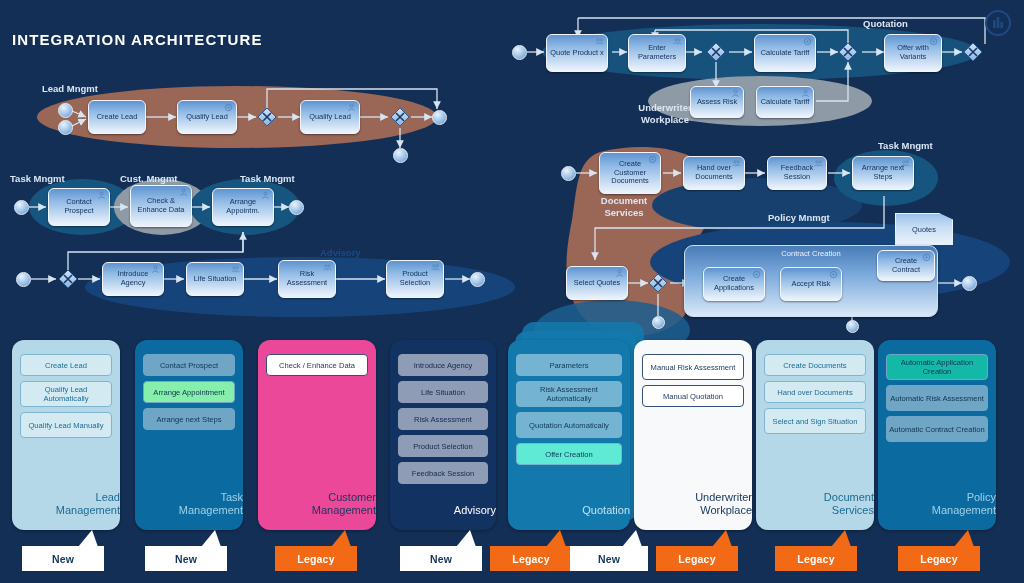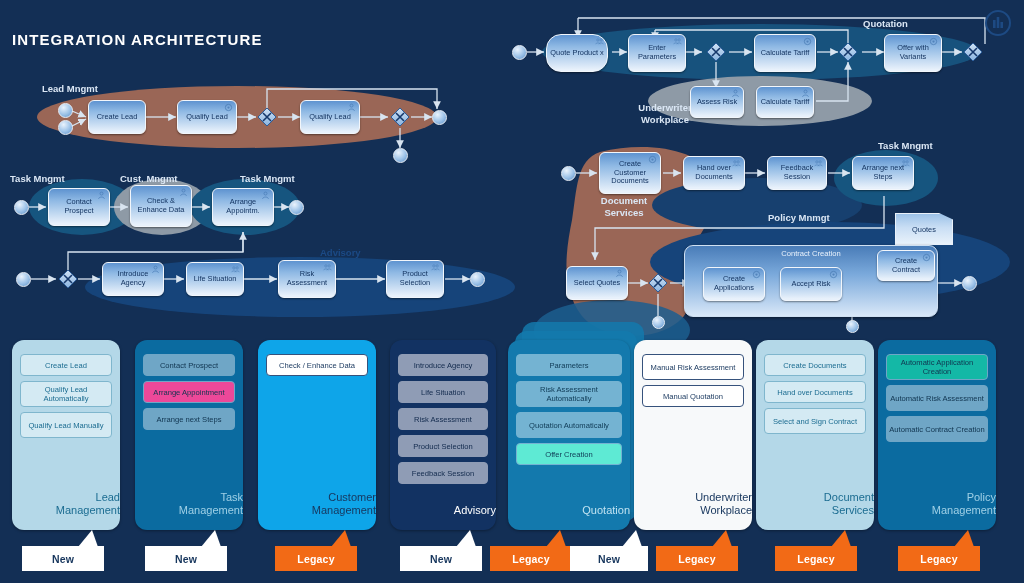--- a/index.html
+++ b/index.html
@@ -353,21 +353,21 @@
   <div class="task" style="left:386px;top:260px;width:58px;height:38px;">
     <span class="tlabel">Product Selection</span>
     <svg class="tico" viewBox="0 0 14 12">
         <circle cx="4.5" cy="3.6" r="1.8" fill="none" stroke="#4a7cb5" stroke-width="1.1"></circle>
         <circle cx="9.5" cy="3.6" r="1.8" fill="none" stroke="#4a7cb5" stroke-width="1.1"></circle>
         <path d="M1 10.2 C1 7.5 8 7.5 8 10.2" fill="none" stroke="#4a7cb5" stroke-width="1.1"></path>
         <path d="M6 10.2 C6 7.5 13 7.5 13 10.2" fill="none" stroke="#4a7cb5" stroke-width="1.1"></path>
       </svg>
   </div>
 
-  <div class="task" style="left:546px;top:34px;width:62px;height:38px;border-radius:15px;">
+  <div class="task" style="left:546px;top:34px;width:62px;height:38px;">
     <span class="tlabel">Quote Product x</span>
     <svg class="tico" viewBox="0 0 14 12">
         <circle cx="4.5" cy="3.6" r="1.8" fill="none" stroke="#4a7cb5" stroke-width="1.1"></circle>
         <circle cx="9.5" cy="3.6" r="1.8" fill="none" stroke="#4a7cb5" stroke-width="1.1"></circle>
         <path d="M1 10.2 C1 7.5 8 7.5 8 10.2" fill="none" stroke="#4a7cb5" stroke-width="1.1"></path>
         <path d="M6 10.2 C6 7.5 13 7.5 13 10.2" fill="none" stroke="#4a7cb5" stroke-width="1.1"></path>
       </svg>
   </div>
   <div class="task" style="left:628px;top:34px;width:58px;height:38px;">
     <span class="tlabel">Enter Parameters</span>
@@ -491,25 +491,25 @@
 
   <div id="cards">
       <div class="card" style="left: 12px; top: 340px; width: 108px; height: 190px; background: rgb(180, 216, 232);">
         <div class="chip" style="top: 14px; height: 22px; background: rgb(212, 234, 243); border: 1px solid rgb(127, 182, 205); color: rgb(27, 108, 145);">Create Lead</div>
         <div class="chip" style="top: 72px; height: 26px; background: rgb(212, 234, 243); border: 1px solid rgb(127, 182, 205); color: rgb(27, 108, 145);">Qualify Lead Manually</div>
         <div class="chip" style="top: 41px; height: 26px; background: rgb(212, 234, 243); border: 1px solid rgb(127, 182, 205); color: rgb(27, 108, 145);">Qualify Lead Automatically</div>
         <div class="card-footer" style="bottom: 14px; color: rgb(27, 108, 145);">Lead<br>Management</div>
       </div>
       <div class="card" style="left: 135px; top: 340px; width: 108px; height: 190px; background: rgb(11, 107, 160);">
         <div class="chip" style="top: 14px; height: 22px; background: rgb(111, 166, 198); border: 1px solid rgb(111, 166, 198); color: rgb(16, 52, 79);">Contact Prospect</div>
-        <div class="chip" style="top: 41px; height: 22px; background: #ec4899; border: 1px solid rgb(111, 166, 198); color: rgb(16, 52, 79);">Arrange Appointment</div>
+        <div class="chip" style="top: 41px; height: 22px; background: #86efac; border: 1px solid rgb(111, 166, 198); color: rgb(16, 52, 79);">Arrange Appointment</div>
         <div class="chip" style="top: 68px; height: 22px; background: rgb(111, 166, 198); border: 1px solid rgb(111, 166, 198); color: rgb(16, 52, 79);">Arrange next Steps</div>
         <div class="card-footer" style="bottom: 14px; color: rgb(159, 208, 230);">Task<br>Management</div>
       </div>
-      <div class="card" style="left: 258px; top: 340px; width: 118px; height: 190px; background: #0ea5e9;">
+      <div class="card" style="left: 258px; top: 340px; width: 118px; height: 190px; background: #ec4899;">
         <div class="chip" style="top: 14px; height: 22px; background: rgb(255, 255, 255); border: 1px solid rgb(54, 82, 124); color: rgb(23, 54, 93);">Check / Enhance Data</div>
         <div class="card-footer" style="bottom: 14px; color: rgb(23, 54, 93);">Customer<br>Management</div>
       </div>
       <div class="card" style="left: 390px; top: 340px; width: 106px; height: 190px; background: rgb(18, 50, 98);">
         <div class="chip" style="top: 14px; height: 22px; background: rgb(143, 156, 181); border: 1px solid rgb(143, 156, 181); color: rgb(18, 42, 77);">Introduce Agency</div>
         <div class="chip" style="top: 41px; height: 22px; background: rgb(143, 156, 181); border: 1px solid rgb(143, 156, 181); color: rgb(18, 42, 77);">Life Situation</div>
         <div class="chip" style="top: 68px; height: 22px; background: rgb(143, 156, 181); border: 1px solid rgb(143, 156, 181); color: rgb(18, 42, 77);">Risk Assessment</div>
         <div class="chip" style="top: 95px; height: 22px; background: rgb(143, 156, 181); border: 1px solid rgb(143, 156, 181); color: rgb(18, 42, 77);">Product Selection</div>
         <div class="chip" style="top: 122px; height: 22px; background: rgb(143, 156, 181); border: 1px solid rgb(143, 156, 181); color: rgb(18, 42, 77);">Feedback Session</div>
         <div class="card-footer" style="bottom: 14px; color: rgb(255, 255, 255);">Advisory</div>
@@ -524,21 +524,21 @@
         <div class="card-footer" style="bottom: 14px; color: rgb(191, 226, 241);">Quotation</div>
       </div>
       <div class="card" style="left: 634px; top: 340px; width: 118px; height: 190px; background: rgb(247, 249, 250);">
         <div class="chip" style="top: 14px; height: 26px; background: rgb(255, 255, 255); border: 1px solid rgb(54, 82, 124); color: rgb(23, 54, 93);">Manual Risk Assessment</div>
         <div class="chip" style="top: 45px; height: 22px; background: rgb(255, 255, 255); border: 1px solid rgb(54, 82, 124); color: rgb(23, 54, 93);">Manual Quotation</div>
         <div class="card-footer" style="bottom: 14px; color: rgb(23, 54, 93);">Underwriter<br>Workplace</div>
       </div>
       <div class="card" style="left: 756px; top: 340px; width: 118px; height: 190px; background: rgb(180, 216, 232);">
         <div class="chip" style="top: 14px; height: 22px; background: rgb(212, 234, 243); border: 1px solid rgb(127, 182, 205); color: rgb(27, 108, 145);">Create Documents</div>
         <div class="chip" style="top: 41px; height: 22px; background: rgb(212, 234, 243); border: 1px solid rgb(127, 182, 205); color: rgb(27, 108, 145);">Hand over Documents</div>
-        <div class="chip" style="top: 68px; height: 26px; background: rgb(212, 234, 243); border: 1px solid rgb(127, 182, 205); color: rgb(27, 108, 145);">Select and Sign Contract</div>
+        <div class="chip" style="top: 68px; height: 26px; background: rgb(212, 234, 243); border: 1px solid rgb(127, 182, 205); color: rgb(27, 108, 145);">Select and Sign Situation</div>
         <div class="card-footer" style="bottom: 14px; color: rgb(27, 108, 145);">Document<br>Services</div>
       </div>
       <div class="card" style="left: 878px; top: 340px; width: 118px; height: 190px; background: rgb(11, 107, 160);">
         <div class="chip" style="top: 14px; height: 26px; background: #14b8a6; border: 1px solid rgb(111, 166, 198); color: rgb(16, 52, 79);">Automatic Application Creation</div>
         <div class="chip" style="top: 45px; height: 26px; background: rgb(111, 166, 198); border: 1px solid rgb(111, 166, 198); color: rgb(16, 52, 79);">Automatic Risk Assessment</div>
         <div class="chip" style="top: 76px; height: 26px; background: rgb(111, 166, 198); border: 1px solid rgb(111, 166, 198); color: rgb(16, 52, 79);">Automatic Contract Creation</div>
         <div class="card-footer" style="bottom: 14px; color: rgb(159, 208, 230);">Policy<br>Management</div>
       </div>
     </div>
 

